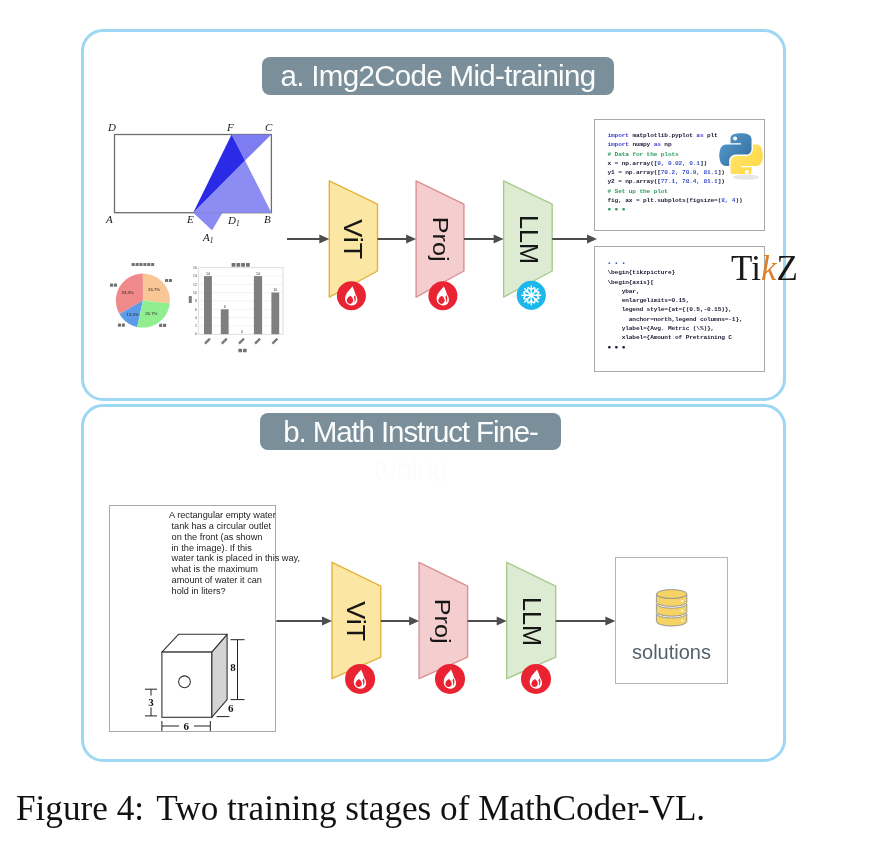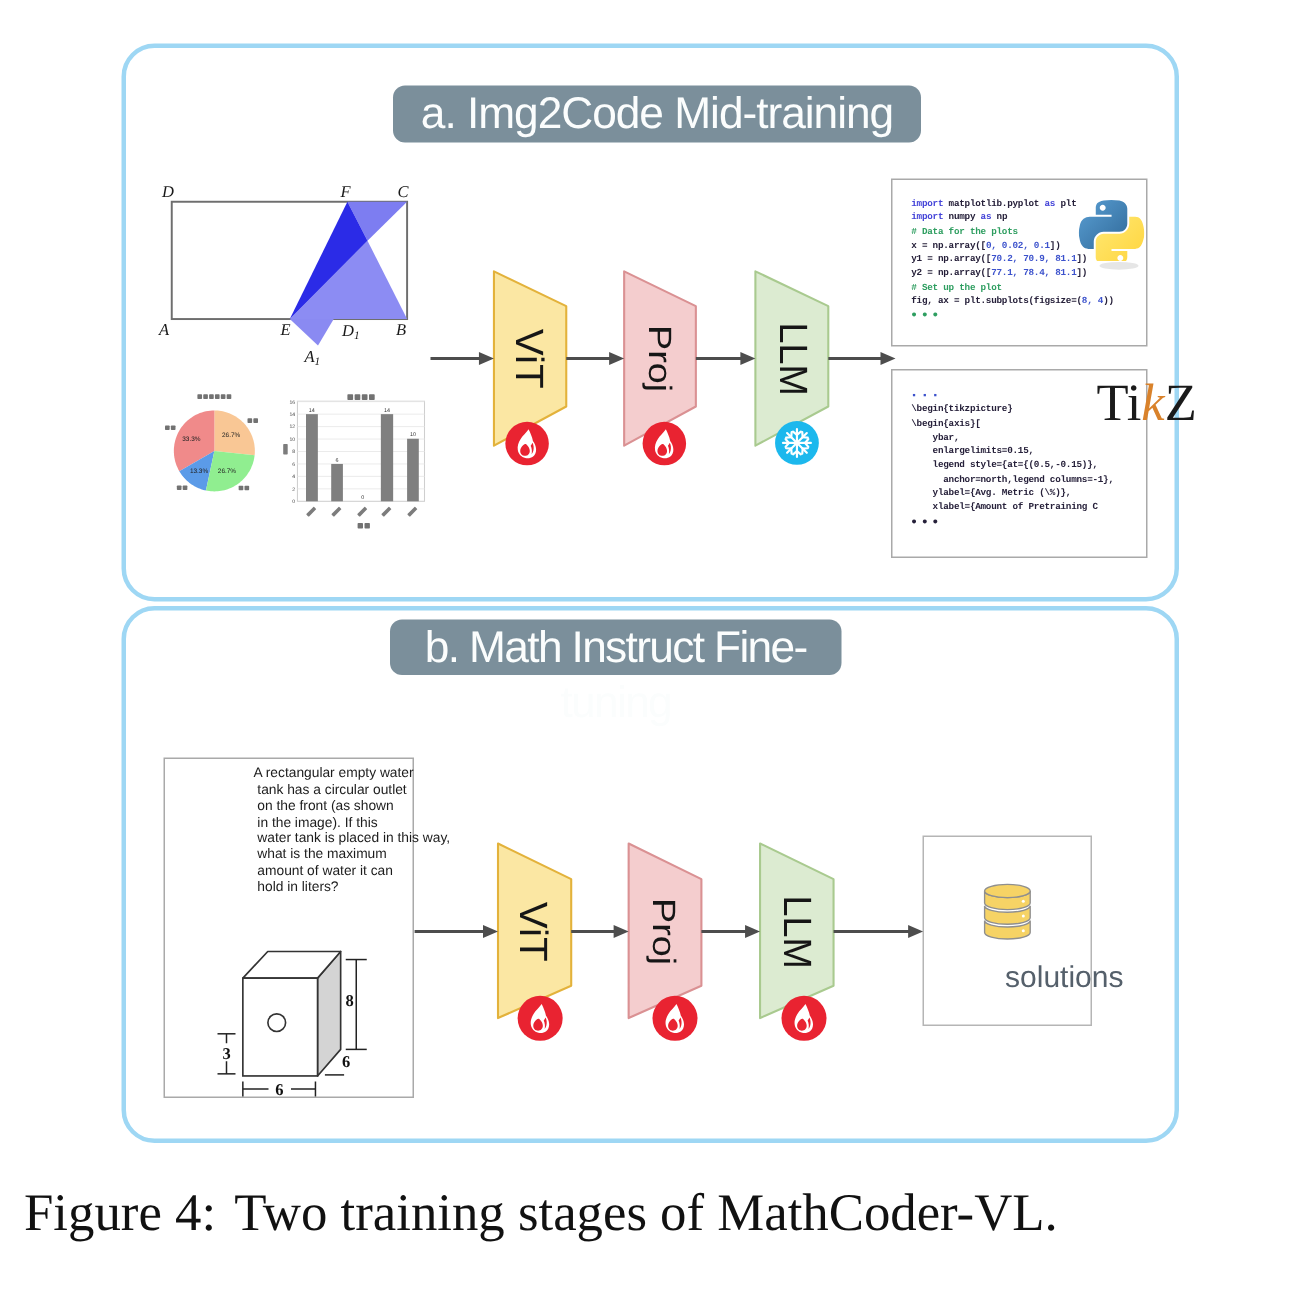--- a/index.html
+++ b/index.html
@@ -260,15 +260,15 @@
 </svg>
 
 <div class="cbox" style="left:594px;top:245.5px;width:170.5px;height:126px;"></div>
 <div class="code" style="left:607.5px;top:259px;"><span style="color:#3c52cc">▪ ▪ ▪</span><br>\begin{tikzpicture}<br>\begin{axis}[<br>    ybar,<br>    enlargelimits=0.15,<br>    legend style={at={(0.5,-0.15)},<br>      anchor=north,legend columns=-1},<br>    ylabel={Avg. Metric (\%)},<br>    xlabel={Amount of Pretraining C<br>● ● ●</div>
 <div class="abs" style="left:687px;top:250.5px;font-family:'Liberation Serif',serif;font-size:35px;color:#1a1a1a;line-height:35px;margin-left:44px;">Ti<i style="color:#d9822b;font-family:'Liberation Serif',serif;">k</i>Z</div>
 
 <div class="cbox" style="left:108.9px;top:504.8px;width:167.5px;height:227.4px;"></div>
 <div class="abs" style="left:129px;top:510px;font-size:9.2px;line-height:10.85px;color:#1c1c1c;margin-left:40px;">A rectangular empty water<br>&nbsp;tank has a circular outlet<br>&nbsp;on the front (as shown<br>&nbsp;in the image). If this<br>&nbsp;water tank is placed in this way,<br>&nbsp;what is the maximum<br>&nbsp;amount of water it can<br>&nbsp;hold in liters?</div>
 
 <div class="cbox" style="left:615.4px;top:557.3px;width:113px;height:127px;border-color:#b5b5b5;"></div>
-<div class="abs" style="left:615px;top:641px;width:113px;text-align:center;font-size:20px;color:#55606b;margin-left:38px;">solutions</div>
+<div class="abs" style="left:615px;top:641px;width:113px;text-align:center;font-size:20px;color:#55606b;">solutions</div>
 
 <div class="abs" style="left:0;top:789px;width:860px;text-align:left;font-family:'Liberation Serif',serif;font-size:35.2px;color:#111;padding-left:16px;">Figure 4:<span style="display:inline-block;width:4px"></span> Two training stages of MathCoder-VL.</div>
 
 </body></html>

